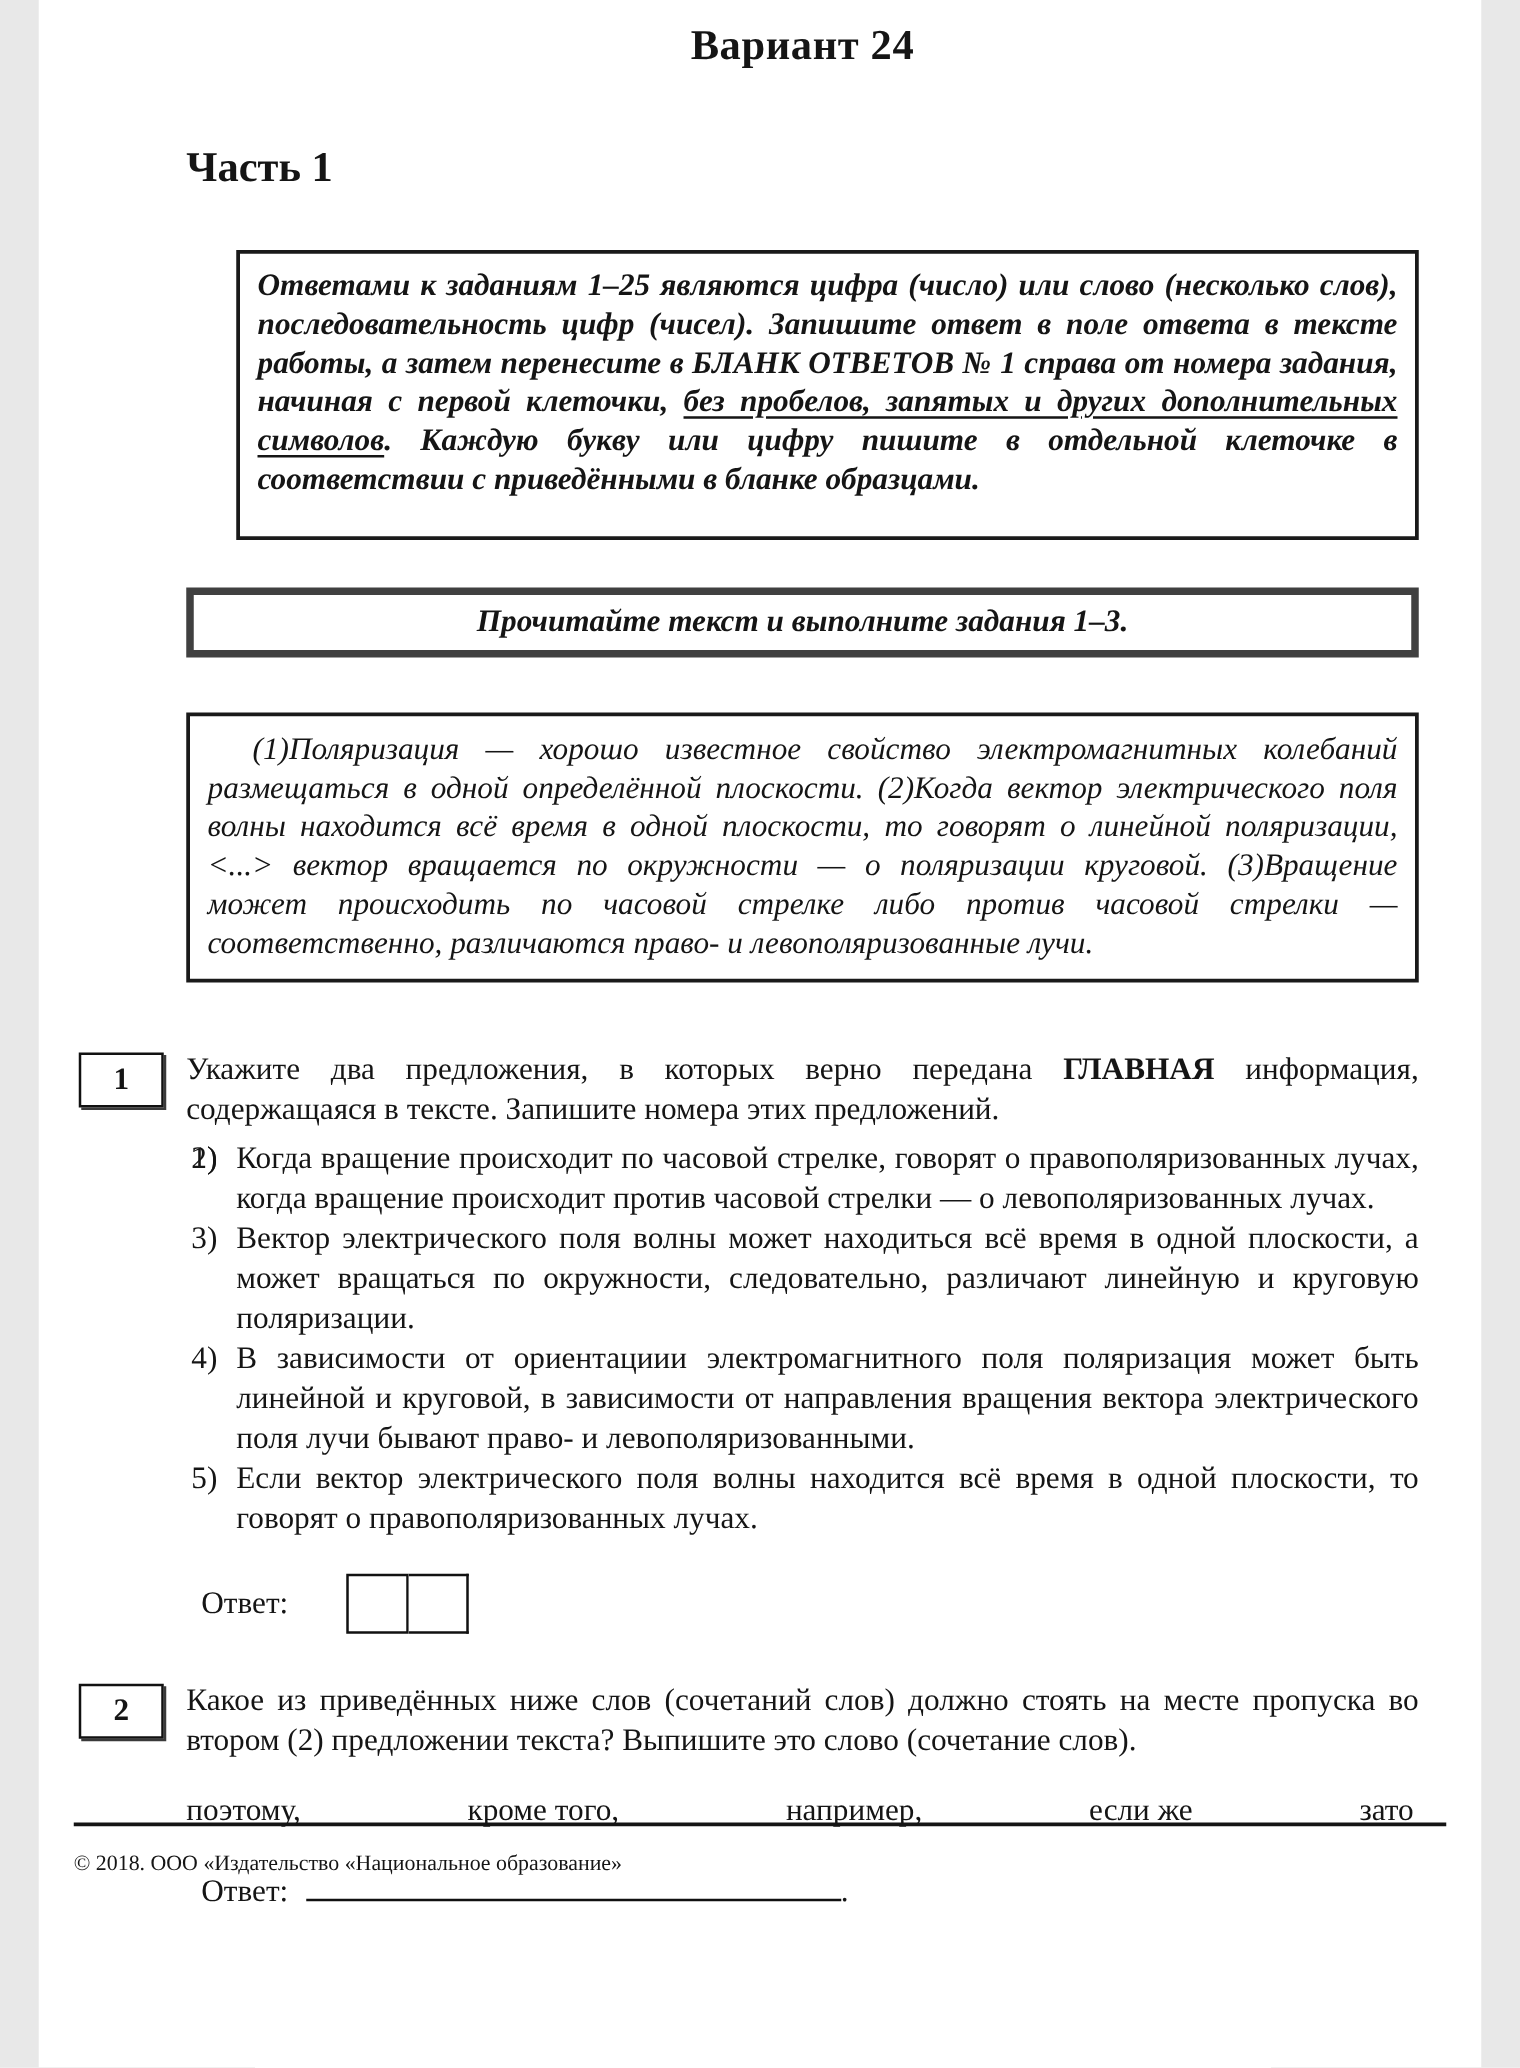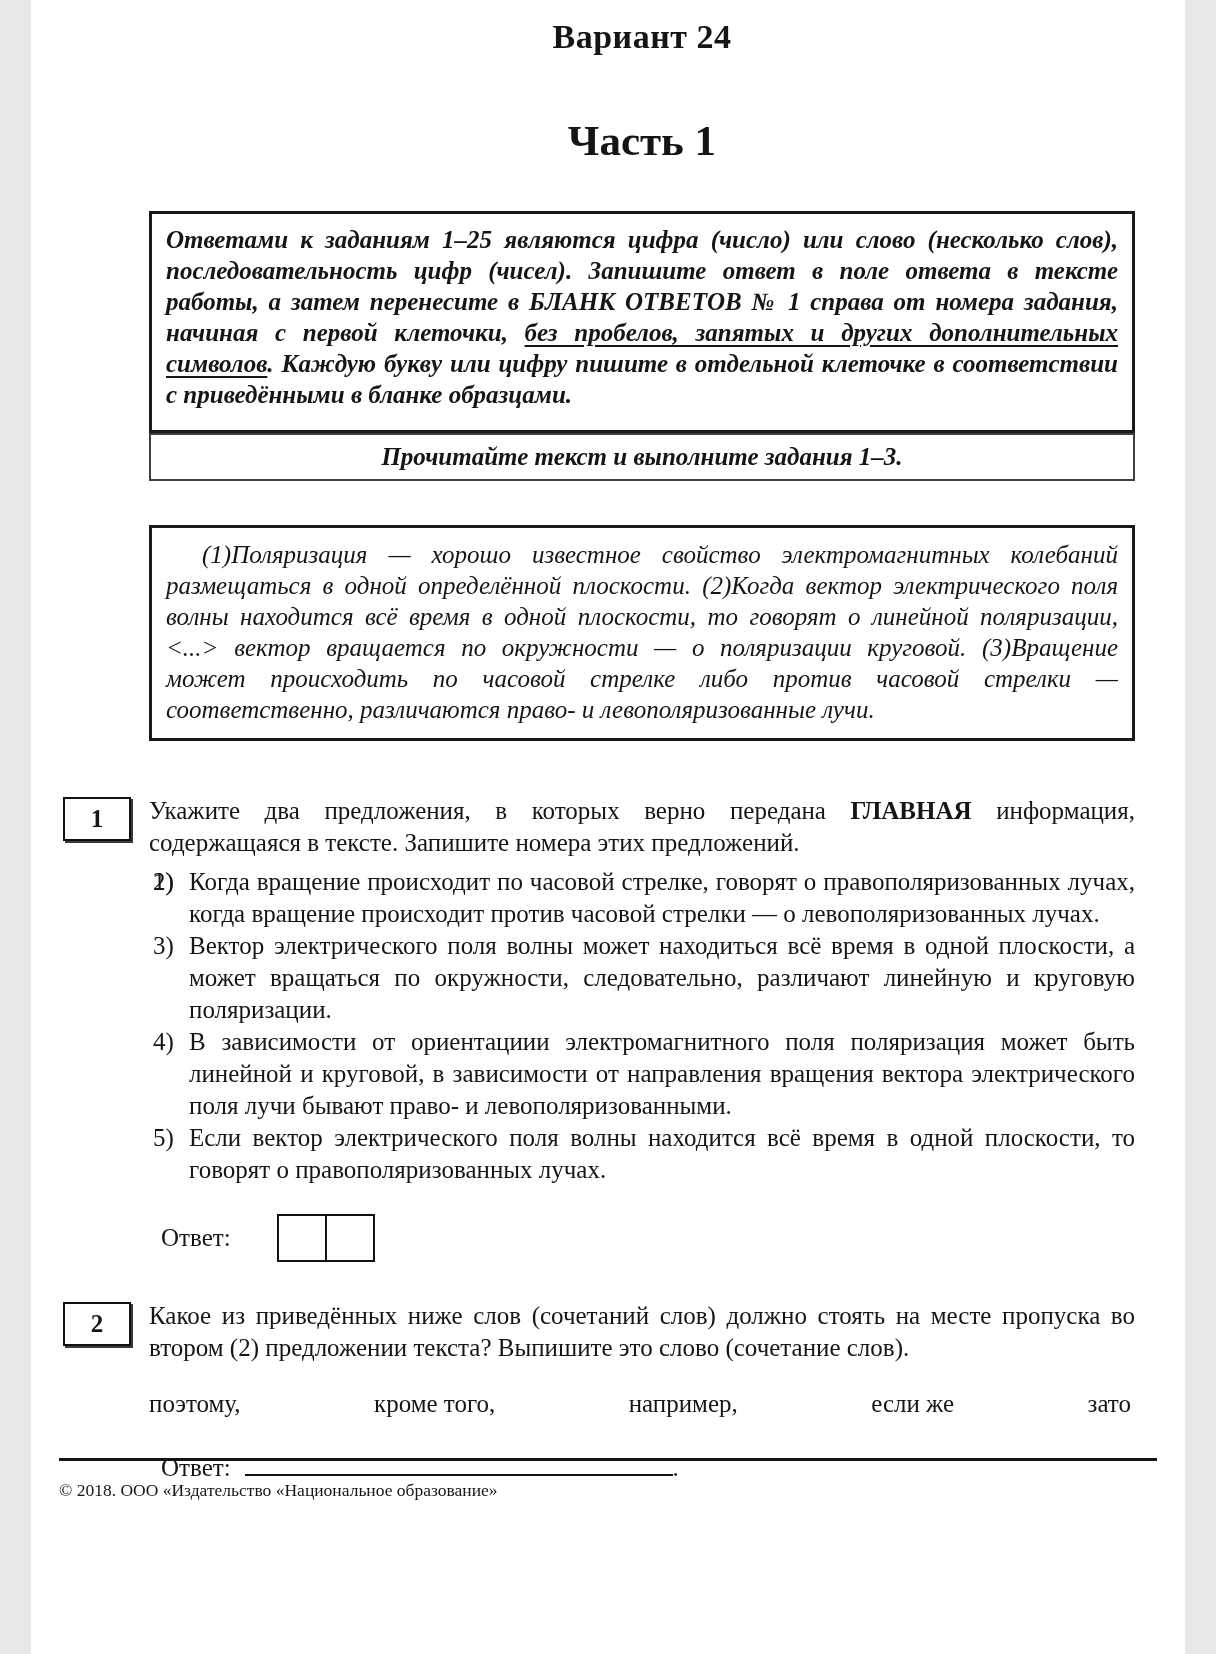--- a/index.html
+++ b/index.html
@@ -4,31 +4,32 @@
 <style>
   html,body { margin:0; padding:0; background:#e8e8e8; }
   .page {
     position:relative; width:1154px; height:1654px; background:#ffffff;
     font-family:Liberation Serif, serif; color:#151515; overflow:hidden;
     margin:0 auto;
   }
   .content { position:absolute; left:118px; top:0; width:986px; }
 
   .doc-title { text-align:center; font-size:34px; font-weight:bold; margin:18px 0 0 0; letter-spacing:0.5px; }
-  .part-title { text-align:center; font-size:43px; font-weight:bold; margin:60px 0 0 0; }
+  .part-title { font-size:34px; font-weight:bold; margin:60px 0 0 0; }
 
   .instr-box {
-    margin-top:46px; border:3px solid #1a1a1a; padding:10px 14px 20px 14px;
+    margin-top:46px; border:3px solid #1a1a1a; padding:10px 14px 30px 14px;
     font-size:25px; line-height:31px; font-weight:bold; font-style:italic;
     text-align:justify;
+    margin-left:40px;
   }
   .instr-box .ul { text-decoration:underline; text-decoration-thickness:2px; text-underline-offset:4px; }
 
   .read-box {
-    border:2px solid #404040; padding:8px 22px;
+    margin-top:38px; border:6px solid #404040; padding:8px 22px;
     font-size:25px; font-weight:bold; font-style:italic; text-align:center;
   }
 
   .passage-box {
     margin-top:44px; border:3px solid #1a1a1a; padding:11px 14px 13px 14px;
     font-size:25px; line-height:31px; font-style:italic; text-align:justify;
   }
   .passage-box p { margin:0; text-indent:36px; }
 
   .question { position:relative; }

